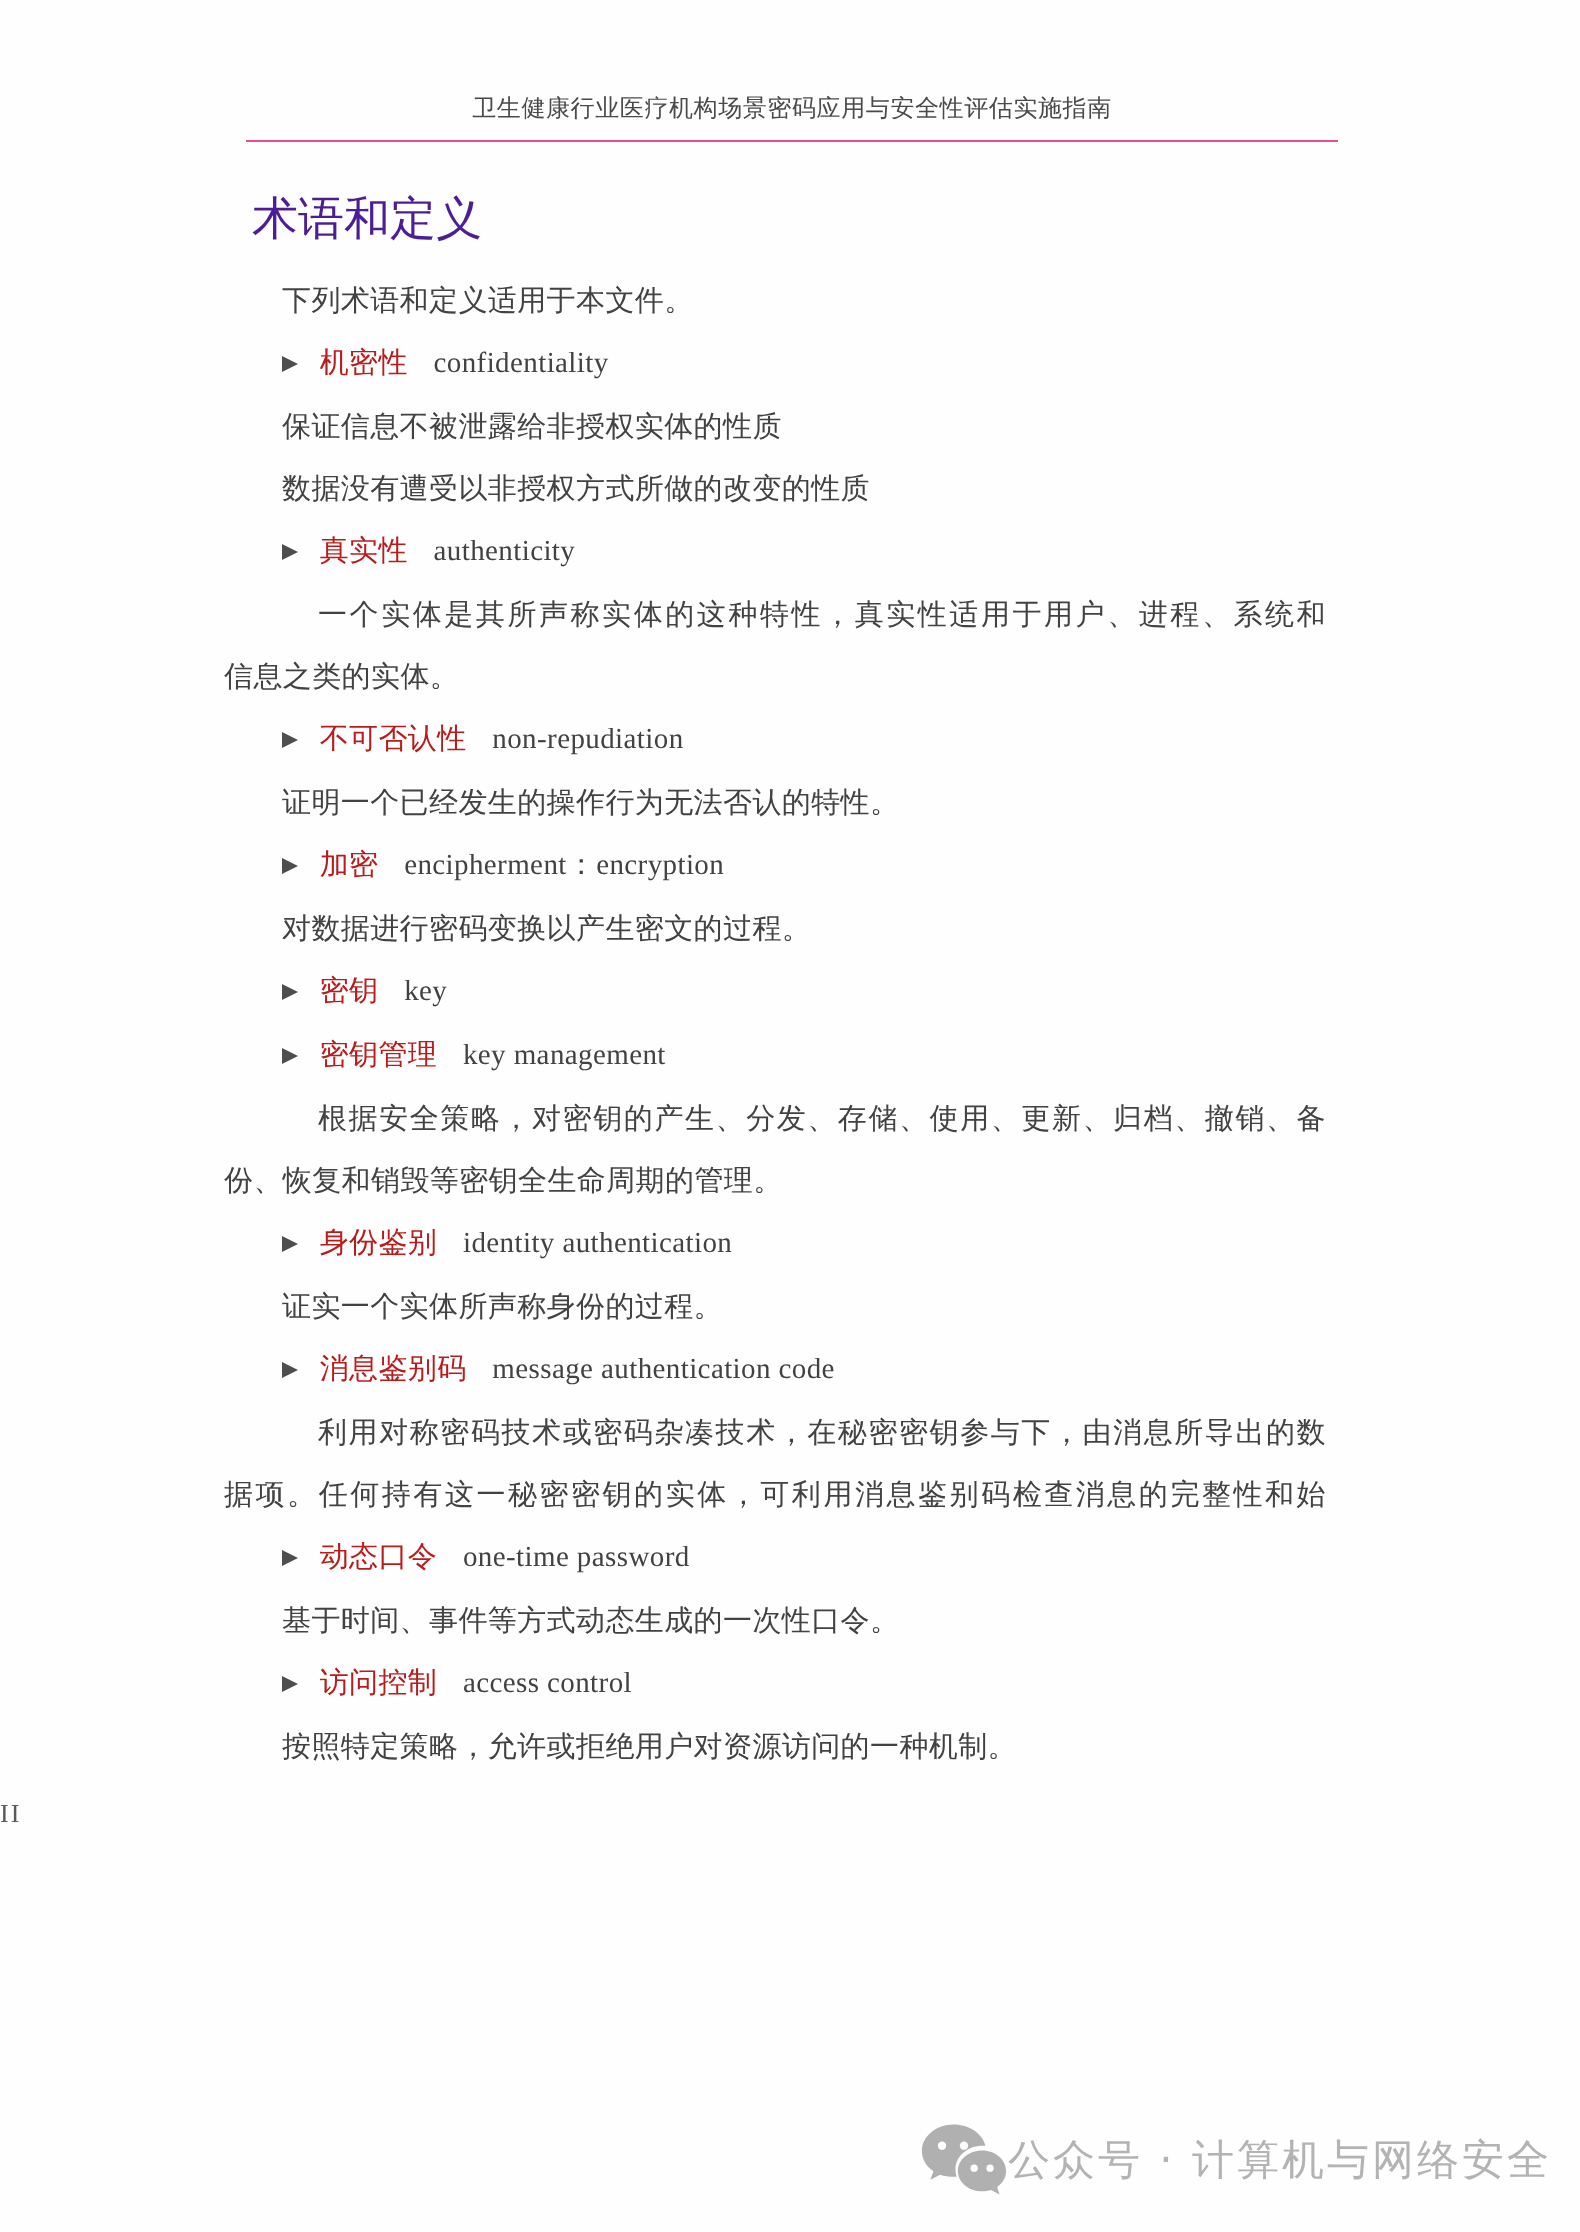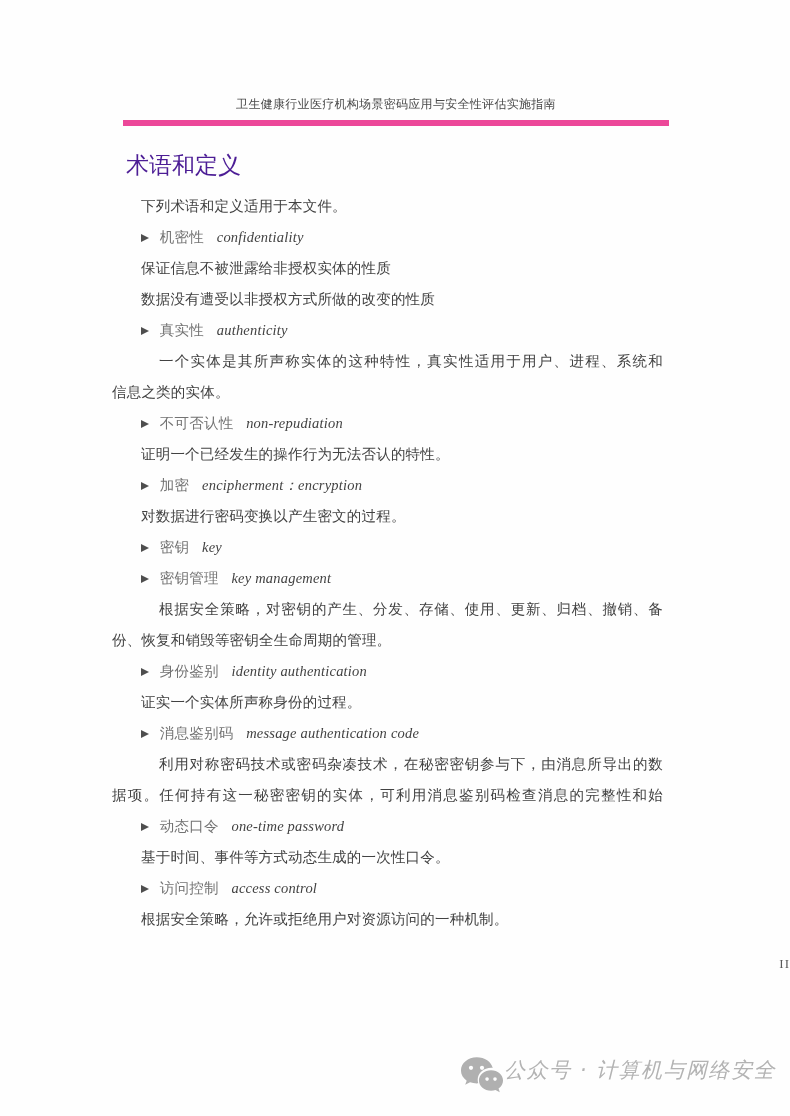--- a/index.html
+++ b/index.html
@@ -3,22 +3,22 @@
 <meta charset="utf-8">
 <style>
   html,body{margin:0;padding:0;}
   body{
     width:790px;height:1116px;background:#fefefe;overflow:hidden;
     font-family:"Liberation Serif","DejaVu Serif",serif;
     color:#404040;position:relative;
   }
   .header{
     margin:0 121px 0 123px;
-    padding-top:96px;padding-bottom:7px;
-    border-bottom:6px solid #ec4899;
+    padding-top:46px;padding-bottom:7px;
+    border-bottom:1px solid #ec4899;
     text-align:center;
     font-size:12px;letter-spacing:0.3px;color:#4a4a4a;
   }
   .doc-title{
     margin:24px 0 0 126px;
     font-family:"DejaVu Sans","Liberation Sans",sans-serif;
     font-size:23px;font-weight:500;color:#4c1d95;line-height:30px;
   }
   .content{
     margin:11px 127px 0 112px;
@@ -26,33 +26,33 @@
   }
   .intro{padding-left:29px;}
   .term-row{padding-left:29px;white-space:nowrap;}
   .bullet{
     display:inline-block;width:0;height:0;
     border-left:8px solid #4e4e4e;
     border-top:4.5px solid transparent;
     border-bottom:4.5px solid transparent;
     margin-right:7px;
   }
-  .term-label{color:#737373;}
-  .term-english{margin-left:9px;font-style:italic;}
+  .term-label{color:#b91c1c;font-family:Liberation Mono, monospace;}
+  .term-english{margin-left:9px;}
   .def-line{min-height:31px;}
   .def-line.single{padding-left:29px;}
   .def-line.first{text-indent:47px;}
   .def-line.justify{text-align:justify;text-align-last:justify;}
   .page-number{
-    margin-top:20px;text-align:right;
+    margin-top:8px;text-align:left;
     font-size:13px;color:#5a5a5a;line-height:18px;letter-spacing:1px;
   }
   .watermark{
     position:absolute;top:1056px;right:14px;height:48px;
-    display:flex;align-items:flex-start;font-style:italic;
+    display:flex;align-items:center;
   }
   .watermark-text{
     font-family:"DejaVu Sans","Liberation Sans",sans-serif;
     font-size:21px;color:#b3b3b3;letter-spacing:1.5px;white-space:nowrap;
   }
   .wechat-svg{fill:#b0b0b0;}
 </style>
 </head>
 <body>
 
@@ -170,21 +170,21 @@
         </div>
   </div>
 
   <div>
     <div class="term-row">
       <span class="bullet"></span>
       <span class="term-label">访问控制</span>
       <span class="term-english">access control</span>
     </div>
     <div>
-          <div class="def-line single">根据安全策略，允许或拒绝用户对资源访问的一种机制。</div>
+          <div class="def-line single">按照特定策略，允许或拒绝用户对资源访问的一种机制。</div>
         </div>
   </div>
 </div>
 </div>
 
 <div class="page-number">II</div>
 
 <div class="watermark">
   <svg class="wechat-svg" width="44" height="38" viewBox="0 0 46 39" aria-hidden="true">
     <path d="M17.5 1C8.4 1 1 7.2 1 14.8c0 4.3 2.3 8.1 6 10.6l-1.6 4.4 5.1-2.6c2.2.7 4.5 1.1 7 1.1.5 0 1.1 0 1.6-.1-.4-1.2-.6-2.5-.6-3.8 0-6.9 6.4-12.4 14.2-12.4.5 0 1 0 1.5.1C32.7 5.7 25.8 1 17.5 1z"></path>

